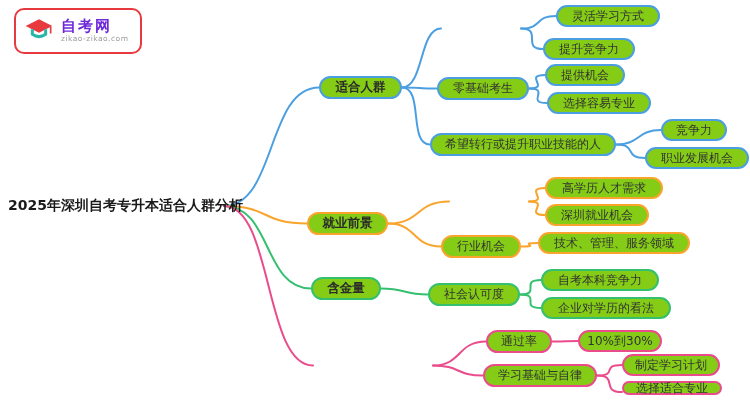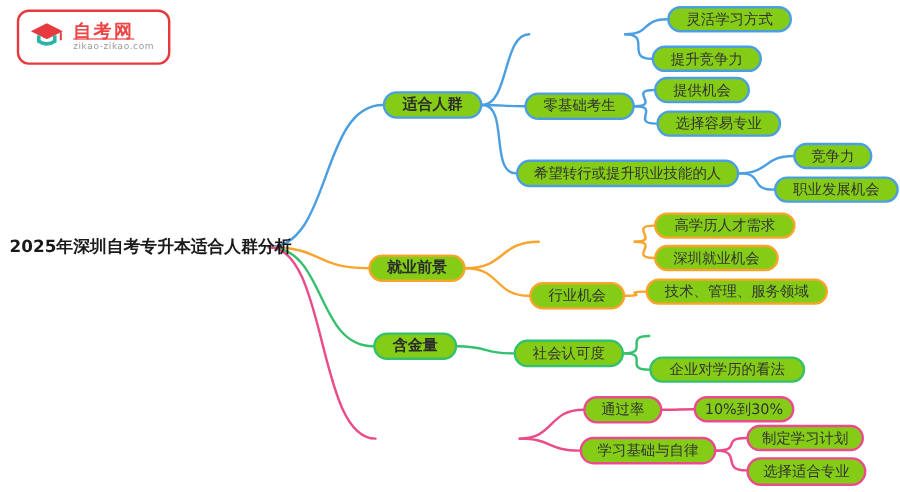--- a/index.html
+++ b/index.html
@@ -21,21 +21,21 @@
     font-size:14px; font-weight:bold; color:#1a1a1a; white-space:nowrap;
   }
   
   #logo {
     position:absolute; left:14px; top:8px; z-index:4;
     display:flex; align-items:center; gap:7px;
     border:2px solid #e63a3f; border-radius:10px;
     padding:4px 12px 4px 8px; height:46px; background:#fff;
   }
   #logo .logo-text { display:flex; flex-direction:column; line-height:1.15; }
-  #logo .logo-name { color:#ef4444; font-weight:bold; font-size:15px; letter-spacing:2px;text-decoration:underline; }
+  #logo .logo-name { color:#6d28d9; font-weight:bold; font-size:15px; letter-spacing:2px; }
   #logo .logo-domain { color:#9a9a9a; font-size:7.5px; letter-spacing:0.5px; }
 </style>
 </head>
 <body>
 
 <div id="canvas">
 
   <svg id="edge-layer" xmlns="http://www.w3.org/2000/svg" viewBox="0 0 750 410">
       <path d="M 224 206 C 276.25 206 266.75 87.5 319 87.5" fill="none" stroke="#4b9fe1" stroke-width="2" stroke-linecap="round"></path>
       <path d="M 402 87.5 C 424 87.5 419 28.5 441 28.5" fill="none" stroke="#4b9fe1" stroke-width="2" stroke-linecap="round"></path>
@@ -75,26 +75,27 @@
       <div class="node d2" style="left: 430px; top: 133px; width: 186px; height: 23px; border-color: rgb(75, 159, 225);">希望转行或提升职业技能的人</div>
       <div class="node d3" style="left: 661px; top: 119px; width: 66px; height: 22px; border-color: rgb(75, 159, 225);">竞争力</div>
       <div class="node d3" style="left: 645px; top: 147px; width: 104px; height: 22px; border-color: rgb(75, 159, 225);">职业发展机会</div>
       <div class="node d1" style="left: 307px; top: 212px; width: 81px; height: 23px; border-color: rgb(249, 164, 44);">就业前景</div>
       <div class="node d3" style="left: 545px; top: 177px; width: 118px; height: 22px; border-color: rgb(249, 164, 44);">高学历人才需求</div>
       <div class="node d3" style="left: 545px; top: 204px; width: 104px; height: 22px; border-color: rgb(249, 164, 44);">深圳就业机会</div>
       <div class="node d2" style="left: 441px; top: 235px; width: 80px; height: 23px; border-color: rgb(249, 164, 44);">行业机会</div>
       <div class="node d3" style="left: 538px; top: 232px; width: 152px; height: 22px; border-color: rgb(249, 164, 44);">技术、管理、服务领域</div>
       <div class="node d1" style="left: 311px; top: 277px; width: 70px; height: 23px; border-color: rgb(53, 192, 111);">含金量</div>
       <div class="node d2" style="left: 428px; top: 283px; width: 92px; height: 23px; border-color: rgb(53, 192, 111);">社会认可度</div>
+      <div class="node d3" style="left: 541px; top: 269px; width: 118px; height: 22px; border-color: rgb(53, 192, 111);">自考本科竞争力</div>
       <div class="node d3" style="left: 541px; top: 297px; width: 130px; height: 22px; border-color: rgb(53, 192, 111);">企业对学历的看法</div>
       <div class="node d2" style="left: 486px; top: 330px; width: 66px; height: 23px; border-color: rgb(234, 76, 139);">通过率</div>
       <div class="node d3" style="left: 578px; top: 330px; width: 84px; height: 22px; border-color: rgb(234, 76, 139);">10%到30%</div>
       <div class="node d2" style="left: 483px; top: 364px; width: 114px; height: 23px; border-color: rgb(234, 76, 139);">学习基础与自律</div>
       <div class="node d3" style="left: 622px; top: 354px; width: 98px; height: 22px; border-color: rgb(234, 76, 139);">制定学习计划</div>
-      <div class="node d3" style="left: 622px; top: 381px; width: 100px; height: 24px; border-color: rgb(234, 76, 139);">选择适合专业</div>
+      <div class="node d3" style="left: 622px; top: 381px; width: 100px; height: 14px; border-color: rgb(234, 76, 139);">选择适合专业</div>
     </div>
 
   <div id="central-topic">2025年深圳自考专升本适合人群分析</div>
 
   <div id="logo">
     <span style="display:flex;">
       <svg width="30" height="30" viewBox="0 0 36 36" aria-hidden="true">
         <path d="M18 4 L34 12 L18 20 L2 12 Z" fill="#e63a3f"></path>
         <path d="M10 16 v6 q8 5.5 16 0 v-6" fill="none" stroke="#29b6a8" stroke-width="3.6"></path>
         <path d="M32 13 v8" stroke="#e63a3f" stroke-width="2"></path>

